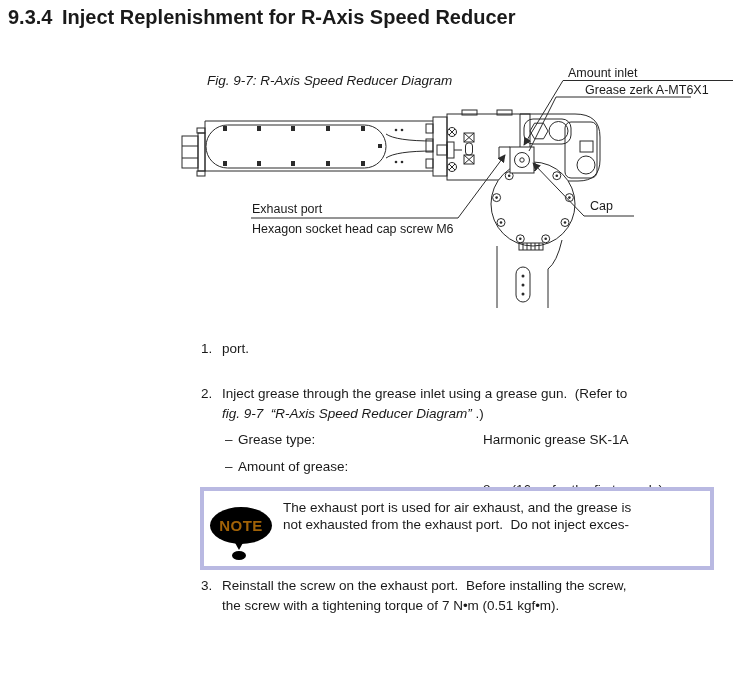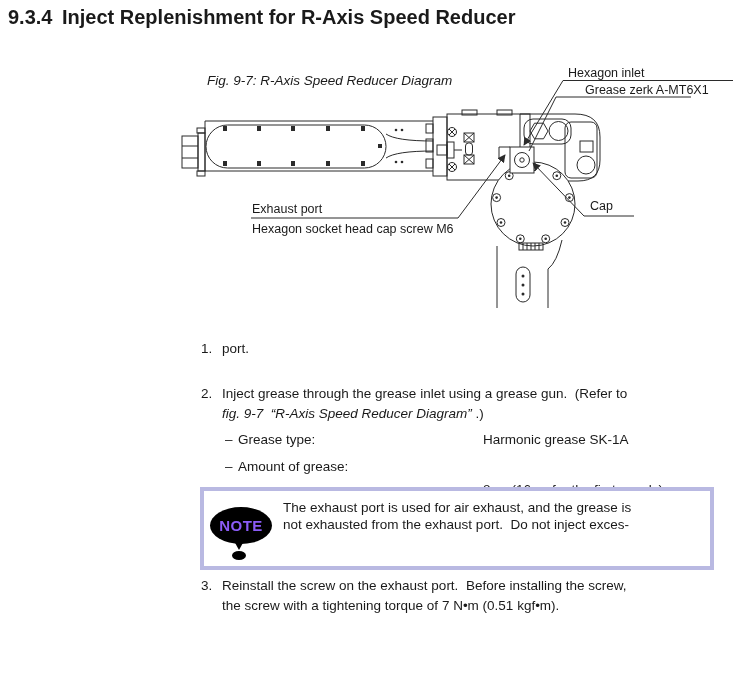--- a/index.html
+++ b/index.html
@@ -19,21 +19,21 @@
   .note-box {
     left:200px; top:487px; width:506px; height:75px;
     border:4px solid #b9b9e2; background:#ffffff;
   }
   .note-text { position:absolute; left:79px; top:8px; font-size:13.5px; line-height:17px; }
   .note-bubble {
     position:absolute; left:6px; top:16px; width:62px; height:37px;
     background:#000; border-radius:50%;
     display:flex; align-items:center; justify-content:center;
   }
-  .note-bubble span { color:#8b5cf6; font-weight:bold; font-size:15px; letter-spacing:0.5px; }
+  .note-bubble span { color:#a16207; font-weight:bold; font-size:15px; letter-spacing:0.5px; }
   .note-tail {
     position:absolute; left:30px; top:50px; width:0; height:0;
     border-left:5px solid transparent; border-right:5px solid transparent;
     border-top:9px solid #000;
   }
   .note-dot {
     position:absolute; left:28px; top:60px; width:14px; height:9px;
     background:#000; border-radius:50%;
   }
   .italic { font-style:italic; }
@@ -181,21 +181,21 @@
       <line class="ld" x1="556" y1="97" x2="691" y2="97"></line>
       <line class="ld" x1="563" y1="80.5" x2="524" y2="145" marker-end="url(#arr)"></line>
       <line class="ld" x1="556" y1="97" x2="529" y2="151"></line>
       <line class="ld" x1="251" y1="218" x2="458" y2="218"></line>
       <line class="ld" x1="458" y1="218" x2="505" y2="155" marker-end="url(#arr)"></line>
       <line class="ld" x1="584" y1="216" x2="634" y2="216"></line>
       <line class="ld" x1="584" y1="216" x2="533" y2="163" marker-end="url(#arr)"></line>
     </g>
   </svg>
 
-  <div class="abs dlabel" style="left:568px;top:66px">Hexagon inlet</div>
+  <div class="abs dlabel" style="left:568px;top:66px">Amount inlet</div>
   <div class="abs dlabel" style="left:585px;top:83px">Grease zerk A-MT6X1</div>
   <div class="abs dlabel" style="left:252px;top:202px">Exhaust port</div>
   <div class="abs dlabel" style="left:252px;top:222px">Hexagon socket head cap screw M6</div>
   <div class="abs dlabel" style="left:590px;top:199px">Cap</div>
 
   <div class="abs step" style="top:339px">
     <span class="stepnum">1.</span>
     <div class="steptext">
       <div class="line">port.</div>
     </div>

